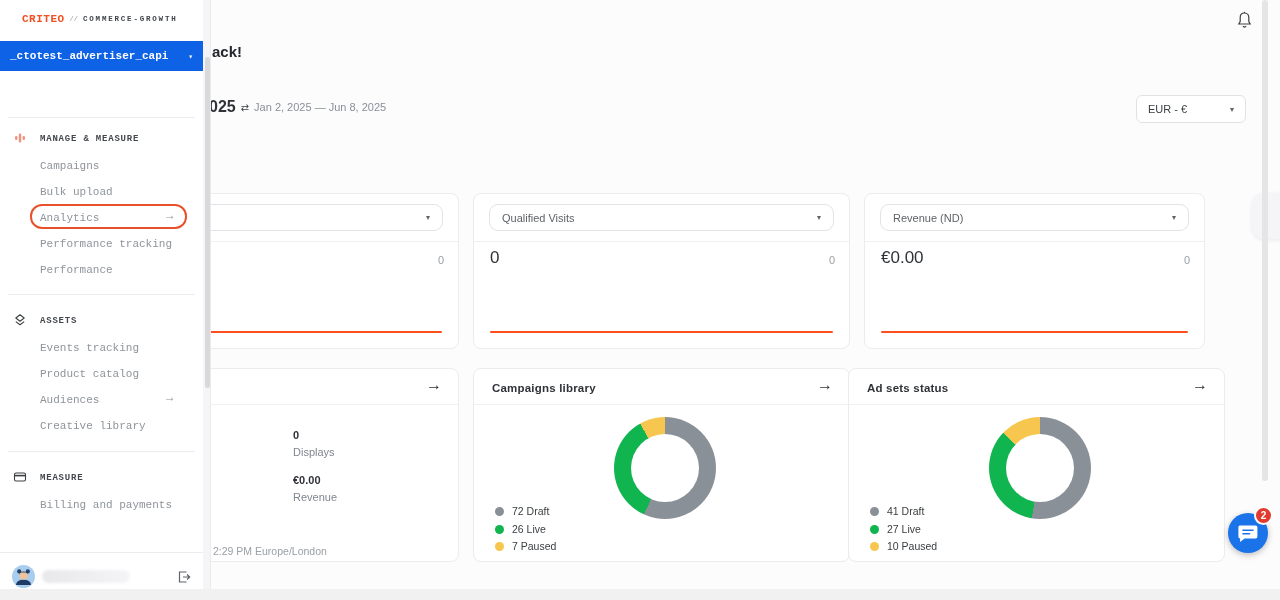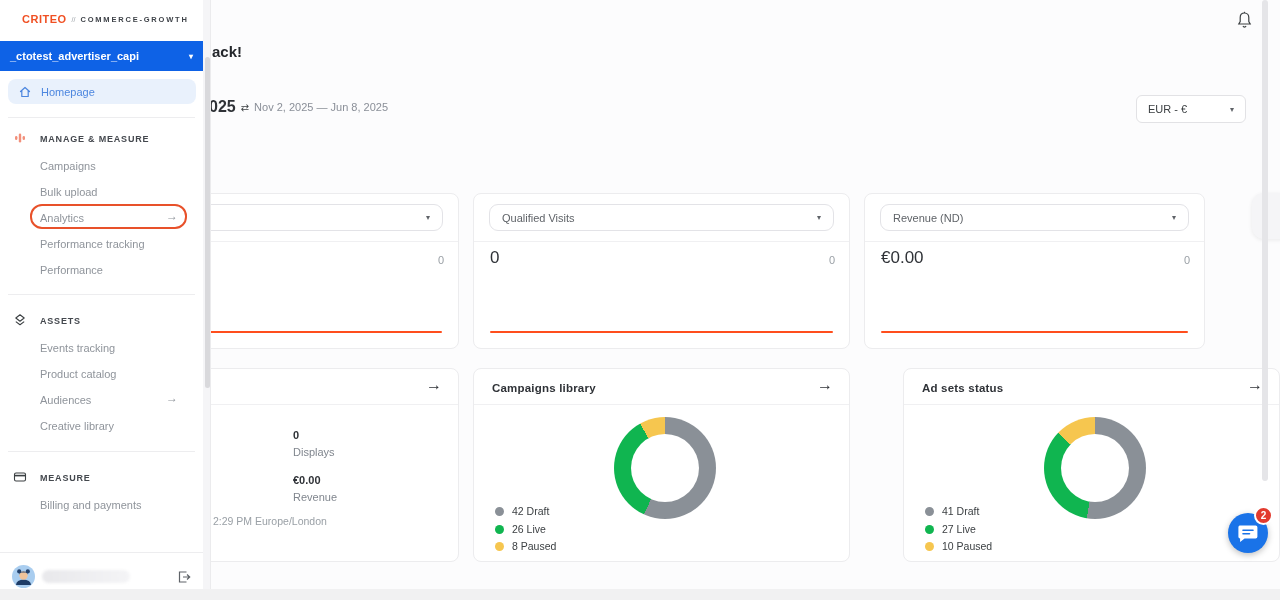--- a/index.html
+++ b/index.html
@@ -26,21 +26,21 @@
   .donut .hole { position:absolute; left:17px; top:17px; width:68px; height:68px;
     border-radius:50%; background:#fff; }
   .legend-row { position:absolute; display:flex; align-items:center; gap:8px; left:21px;
     font-size:10.5px; color:#3C4043; }
   .legend-dot { width:9px; height:9px; border-radius:50%; }
   .stat-val { font-size:11px; font-weight:700; color:#2F3237; }
   .stat-lab { font-size:11px; color:#80868E; }
 
   
   #sidebar { position:absolute; left:0; top:0; width:203px; height:589px; background:#fff;
-    z-index:20; box-shadow:2px 0 6px rgba(0,0,0,.04); }
+    z-index:20; box-shadow:2px 0 6px rgba(0,0,0,.04);font-family:Liberation Mono, monospace; }
   .side-item { position:absolute; left:40px; font-size:11px; color:#8F949B; }
   .sec-title { position:absolute; left:40px; font-size:9px; font-weight:700; color:#44484E;
     letter-spacing:.8px;text-align:right; }
   .sec-icon { position:absolute; left:13px; width:14px; height:14px; }
   .side-divider { position:absolute; left:8px; right:8px; height:1px; background:#EDEDEF; }
   #adv-bar { position:absolute; left:0; top:41px; width:203px; height:30px; background:#0E62E6;
     color:#fff; display:flex; align-items:center; padding:0 10px; font-size:11px; font-weight:600; }
   #homepage-pill { position:absolute; left:8px; top:79px; width:188px; height:25px;
     background:#E9F1FC; border-radius:8px; display:flex; align-items:center; color:#4C86DF; }
   #analytics-box { position:absolute; left:30px; top:204px; width:157px; height:25px;
@@ -79,21 +79,21 @@
     <path d="M8.5 2 C5.6 2 4.2 4.2 4.2 6.5 L4.2 10.5 L2.8 13 L14.2 13 L12.8 10.5 L12.8 6.5 C12.8 4.2 11.4 2 8.5 2 Z" fill="none" stroke="#3C4043" stroke-width="1.2"></path>
     <path d="M7 15 a1.6 1.6 0 0 0 3 0" fill="none" stroke="#3C4043" stroke-width="1.2"></path>
     <path d="M8.5 2 L8.5 0.8" stroke="#3C4043" stroke-width="1.2"></path>
   </svg>
 
   <div class="abs" style="left:212px;top:43px;font-size:15px;font-weight:700;color:#24272C">ack!</div>
 
   <div class="abs" style="left:209px;top:98px;display:flex;align-items:center;gap:5px">
     <span style="font-size:16px;font-weight:700;color:#2F3237">025</span>
     <span style="font-size:10px;color:#3C4043">⇄</span>
-    <span style="font-size:11px;color:#8A8F98">Nov 2, 2025 — Jun 8, 2025</span>
+    <span style="font-size:11px;color:#8A8F98">Jan 2, 2025 — Jun 8, 2025</span>
   </div>
 
   <div class="abs" style="left:1136px;top:95px;width:110px;height:28px;border:1px solid #E2E2E5;
        border-radius:6px;background:#fff;display:flex;align-items:center;padding:0 11px">
     <span style="font-size:11px;color:#3C4043">EUR - €</span>
     <span style="margin-left:auto;font-size:8px;color:#5F6368">▾</span>
   </div>
 
   <div class="card" style="left:82px;top:193px;width:377px;height:156px">
     <div class="metric-pill">
@@ -128,45 +128,45 @@
     <div class="flatline"></div>
   </div>
 
   <div class="card" style="left:82px;top:368px;width:377px;height:194px">
     <span class="go-arrow">→</span>
     <div class="card-divider" style="top:35px"></div>
     <div class="abs stat-val" style="left:210px;top:60px">0</div>
     <div class="abs stat-lab" style="left:210px;top:77px">Displays</div>
     <div class="abs stat-val" style="left:210px;top:105px">€0.00</div>
     <div class="abs stat-lab" style="left:210px;top:122px">Revenue</div>
-    <div class="abs" style="left:130px;top:146px;font-size:10.5px;color:#9AA0A6">2:29 PM Europe/London</div>
+    <div class="abs" style="left:130px;top:176px;font-size:10.5px;color:#9AA0A6">2:29 PM Europe/London</div>
   </div>
 
   <div class="card" style="left:473px;top:368px;width:377px;height:194px">
     <span class="status-title">Campaigns library</span>
     <span class="go-arrow">→</span>
     <div class="card-divider" style="top:35px"></div>
     <div class="donut" style="background: conic-gradient(rgb(138, 144, 151) 0%, rgb(138, 144, 151) 56.7568%, rgb(16, 181, 80) 56.7568%, rgb(16, 181, 80) 91.8919%, rgb(246, 198, 79) 91.8919%, rgb(246, 198, 79) 100%);">
       <div class="hole"></div>
     </div>
     <div class="legend-row" style="top:136px">
       <span class="legend-dot" style="background: rgb(138, 144, 151);"></span>
-      <span>42 Draft</span>
+      <span>72 Draft</span>
     </div>
     <div class="legend-row" style="top:154px">
       <span class="legend-dot" style="background: rgb(16, 181, 80);"></span>
       <span>26 Live</span>
     </div>
     <div class="legend-row" style="top:171px">
       <span class="legend-dot" style="background: rgb(246, 198, 79);"></span>
-      <span>8 Paused</span>
-    </div>
-  </div>
-
-  <div class="card" style="left:903px;top:368px;width:377px;height:194px">
+      <span>7 Paused</span>
+    </div>
+  </div>
+
+  <div class="card" style="left:848px;top:368px;width:377px;height:194px">
     <span class="status-title">Ad sets status</span>
     <span class="go-arrow">→</span>
     <div class="card-divider" style="top:35px"></div>
     <div class="donut" style="background: conic-gradient(rgb(138, 144, 151) 0%, rgb(138, 144, 151) 52.5641%, rgb(16, 181, 80) 52.5641%, rgb(16, 181, 80) 87.1795%, rgb(246, 198, 79) 87.1795%, rgb(246, 198, 79) 100%);">
       <div class="hole"></div>
     </div>
     <div class="legend-row" style="top:136px">
       <span class="legend-dot" style="background: rgb(138, 144, 151);"></span>
       <span>41 Draft</span>
     </div>
@@ -190,26 +190,20 @@
     <span style="font-size:11px;font-weight:800;color:#F05023;letter-spacing:.5px">CRITEO</span>
     <span style="font-size:7px;color:#9AA0A6">//</span>
     <span style="font-size:7.5px;font-weight:700;color:#3F4349;letter-spacing:1.8px">COMMERCE-GROWTH</span>
   </div>
 
   <div id="adv-bar">
     <span>_ctotest_advertiser_capi</span>
     <span style="margin-left:auto;font-size:8px">▾</span>
   </div>
 
-  <div id="homepage-pill">
-    <svg style="margin:0 10px 0 11px" width="12" height="12" viewBox="0 0 12 12">
-      <path d="M1.5 5.5 L6 1.5 L10.5 5.5 M2.8 4.8 V10.5 H9.2 V4.8" fill="none" stroke="#4C86DF" stroke-width="1.2" stroke-linecap="round" stroke-linejoin="round"></path>
-    </svg>
-    <span style="font-size:11px;font-weight:500">Homepage</span>
-  </div>
 
   <div class="side-divider" style="top:117px"></div>
 
   <svg class="sec-icon" style="top:131px" viewBox="0 0 14 14">
     <rect x="2" y="5" width="2.4" height="4" rx="1.2" fill="#F2907B"></rect>
     <rect x="5.8" y="2.5" width="2.4" height="9" rx="1.2" fill="#F2907B"></rect>
     <rect x="9.6" y="5" width="2.4" height="4" rx="1.2" fill="#F2907B"></rect>
   </svg>
   <div class="sec-title" style="top:134px">MANAGE &amp; MEASURE</div>
 

